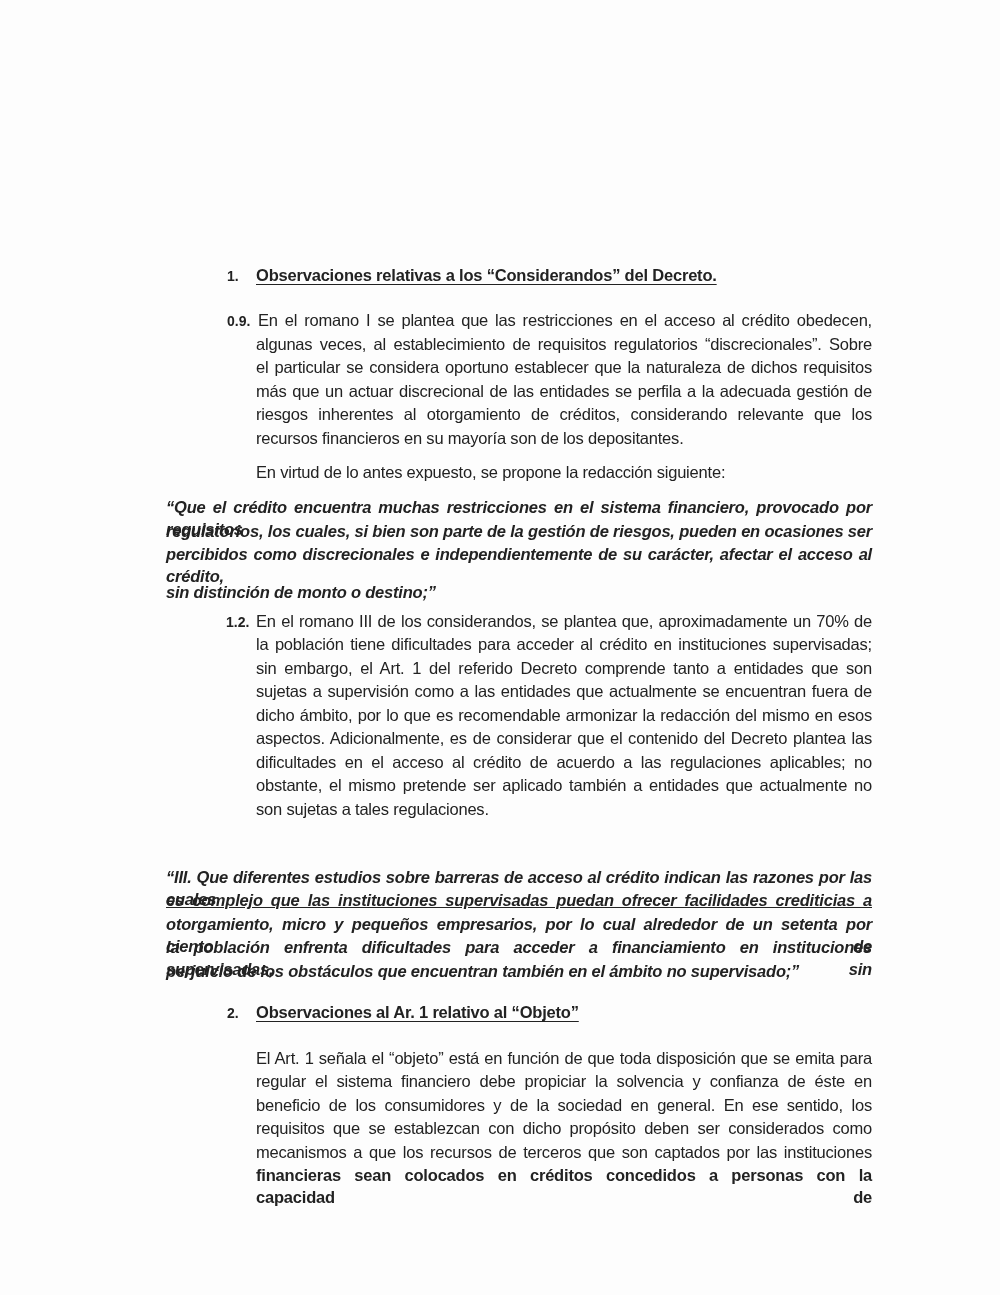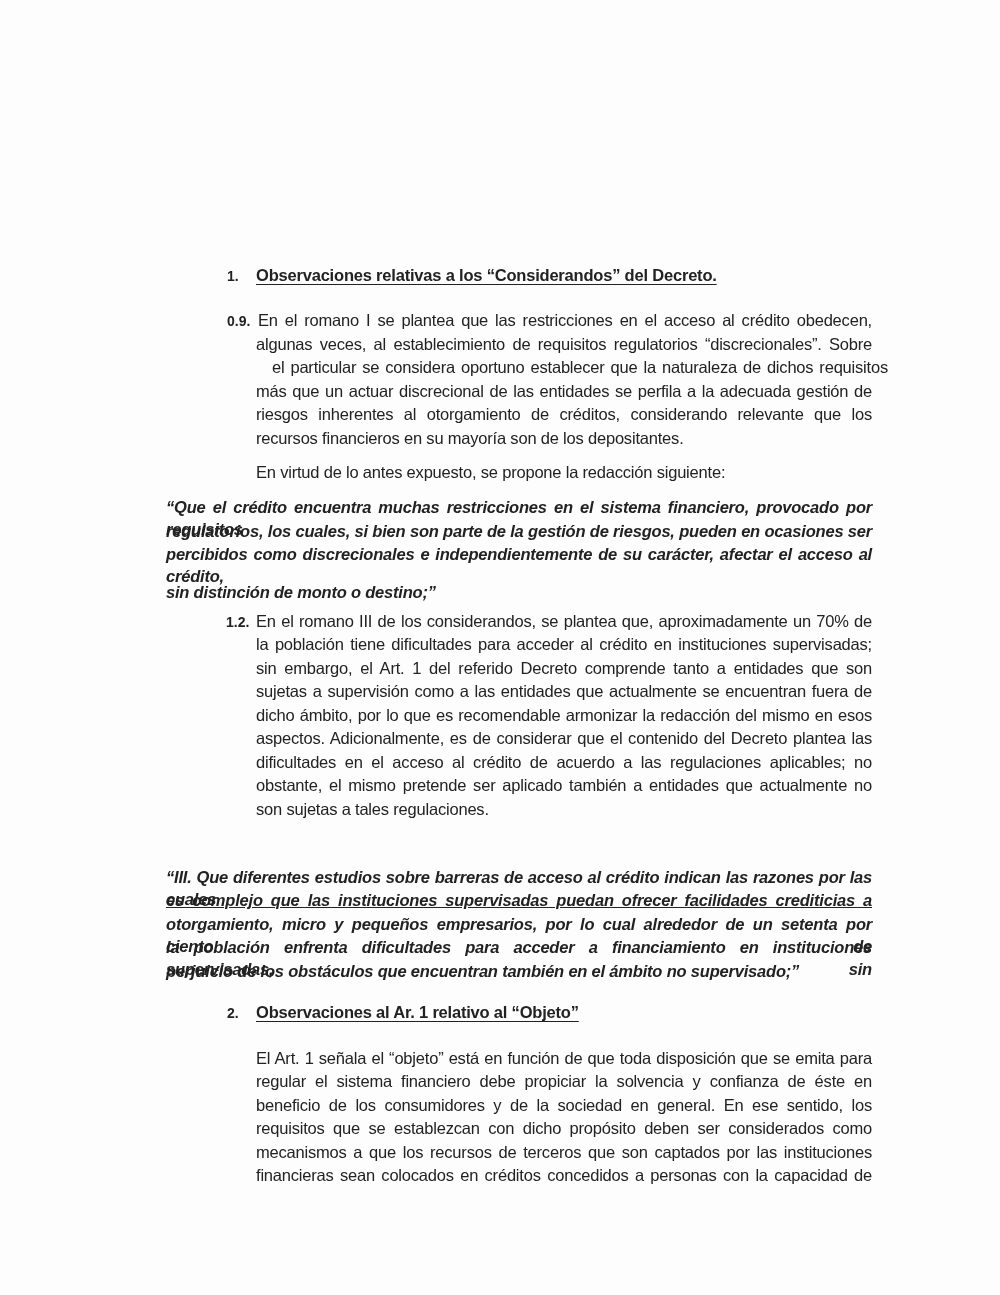--- a/index.html
+++ b/index.html
@@ -19,21 +19,21 @@
 
 <div class="page">
 
   <div class="num" style="left:227px; top:265px;">1.</div>
   <div class="line b u" style="left:256px; top:264px;">Observaciones relativas a los “Considerandos” del Decreto.</div>
 
   <div class="num" style="left:227px; top:310px;">0.9.</div>
   <div class="block">
     <div class="line j" style="left:258px; top:309px; width:614px;">En el romano I se plantea que las restricciones en el acceso al crédito obedecen,</div>
     <div class="line j" style="left:256px; top:333px; width:616px;">algunas veces, al establecimiento de requisitos regulatorios “discrecionales”. Sobre</div>
-    <div class="line j" style="left:256px; top:356px; width:616px;margin-left:16px;">el particular se considera oportuno establecer que la naturaleza de dichos requisitos</div>
+    <div class="line j" style="left:256px; top:356px; width:616px;">el particular se considera oportuno establecer que la naturaleza de dichos requisitos</div>
     <div class="line j" style="left:256px; top:380px; width:616px;">más que un actuar discrecional de las entidades se perfila a la adecuada gestión de</div>
     <div class="line j" style="left:256px; top:403px; width:616px;">riesgos inherentes al otorgamiento de créditos, considerando relevante que los</div>
     <div class="line" style="left:256px; top:427px;">recursos financieros en su mayoría son de los depositantes.</div>
   </div>
   <div class="line" style="left:256px; top:461px;">En virtud de lo antes expuesto, se propone la redacción siguiente:</div>
   <div class="block">
     <div class="line j b i" style="left:166px; top:496px; width:706px;">“Que el crédito encuentra muchas restricciones en el sistema financiero, provocado por requisitos</div>
     <div class="line j b i" style="left:166px; top:520px; width:706px;">regulatorios, los cuales, si bien son parte de la gestión de riesgos, pueden en ocasiones ser</div>
     <div class="line j b i" style="left:166px; top:543px; width:706px;">percibidos como discrecionales e independientemente de su carácter, afectar el acceso al crédito,</div>
     <div class="line b i" style="left:166px; top:573px;margin-top:8px;">sin distinción de monto o destino;”</div>
@@ -60,15 +60,15 @@
   </div>
 
   <div class="num" style="left:227px; top:1002px;">2.</div>
   <div class="line b u" style="left:256px; top:1001px;">Observaciones al Ar. 1 relativo al “Objeto”</div>
   <div class="block">
     <div class="line j" style="left:256px; top:1047px; width:616px;">El Art. 1 señala el “objeto” está en función de que toda disposición que se emita para</div>
     <div class="line j" style="left:256px; top:1070px; width:616px;">regular el sistema financiero debe propiciar la solvencia y confianza de éste en</div>
     <div class="line j" style="left:256px; top:1094px; width:616px;">beneficio de los consumidores y de la sociedad en general. En ese sentido, los</div>
     <div class="line j" style="left:256px; top:1117px; width:616px;">requisitos que se establezcan con dicho propósito deben ser considerados como</div>
     <div class="line j" style="left:256px; top:1141px; width:616px;">mecanismos a que los recursos de terceros que son captados por las instituciones</div>
-    <div class="line j" style="left:256px; top:1164px; width:616px;">financieras sean colocados en créditos concedidos a personas con la capacidad de</div>
+    <div class="line j" style="left:256px; top:1164px; width:616px;font-weight:bold;">financieras sean colocados en créditos concedidos a personas con la capacidad de</div>
   </div>
 </div>
 
 </body></html>

